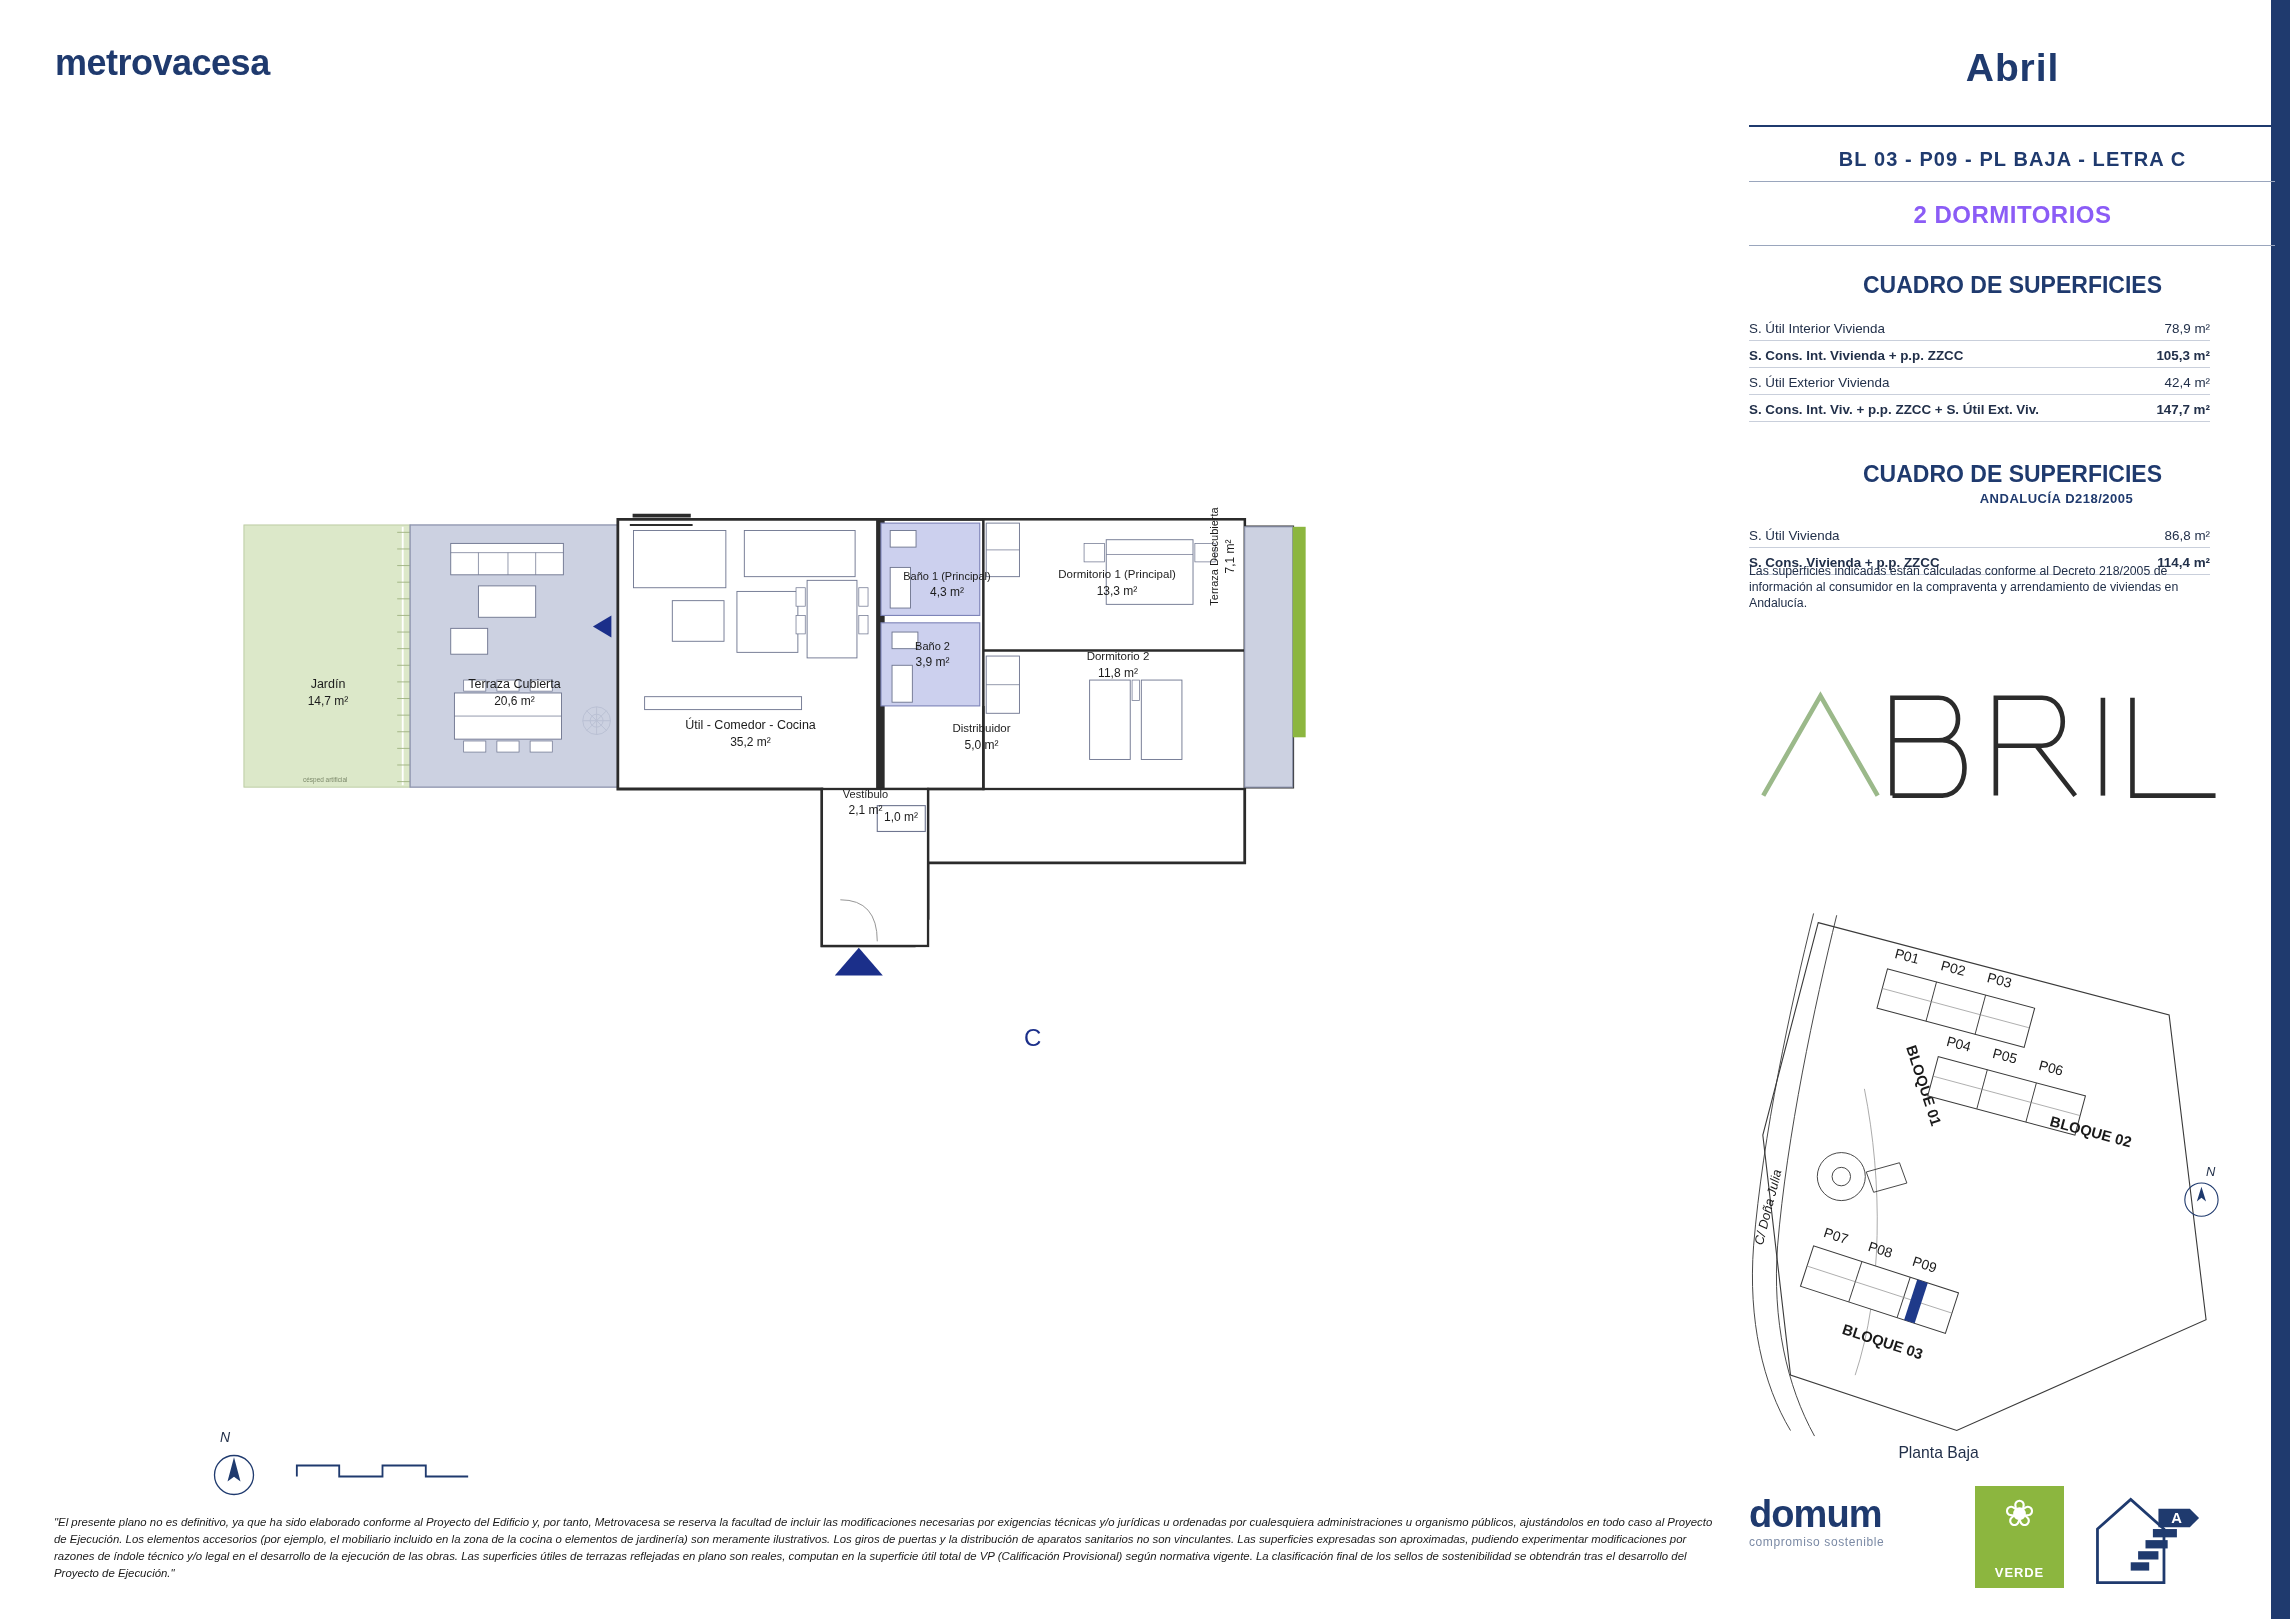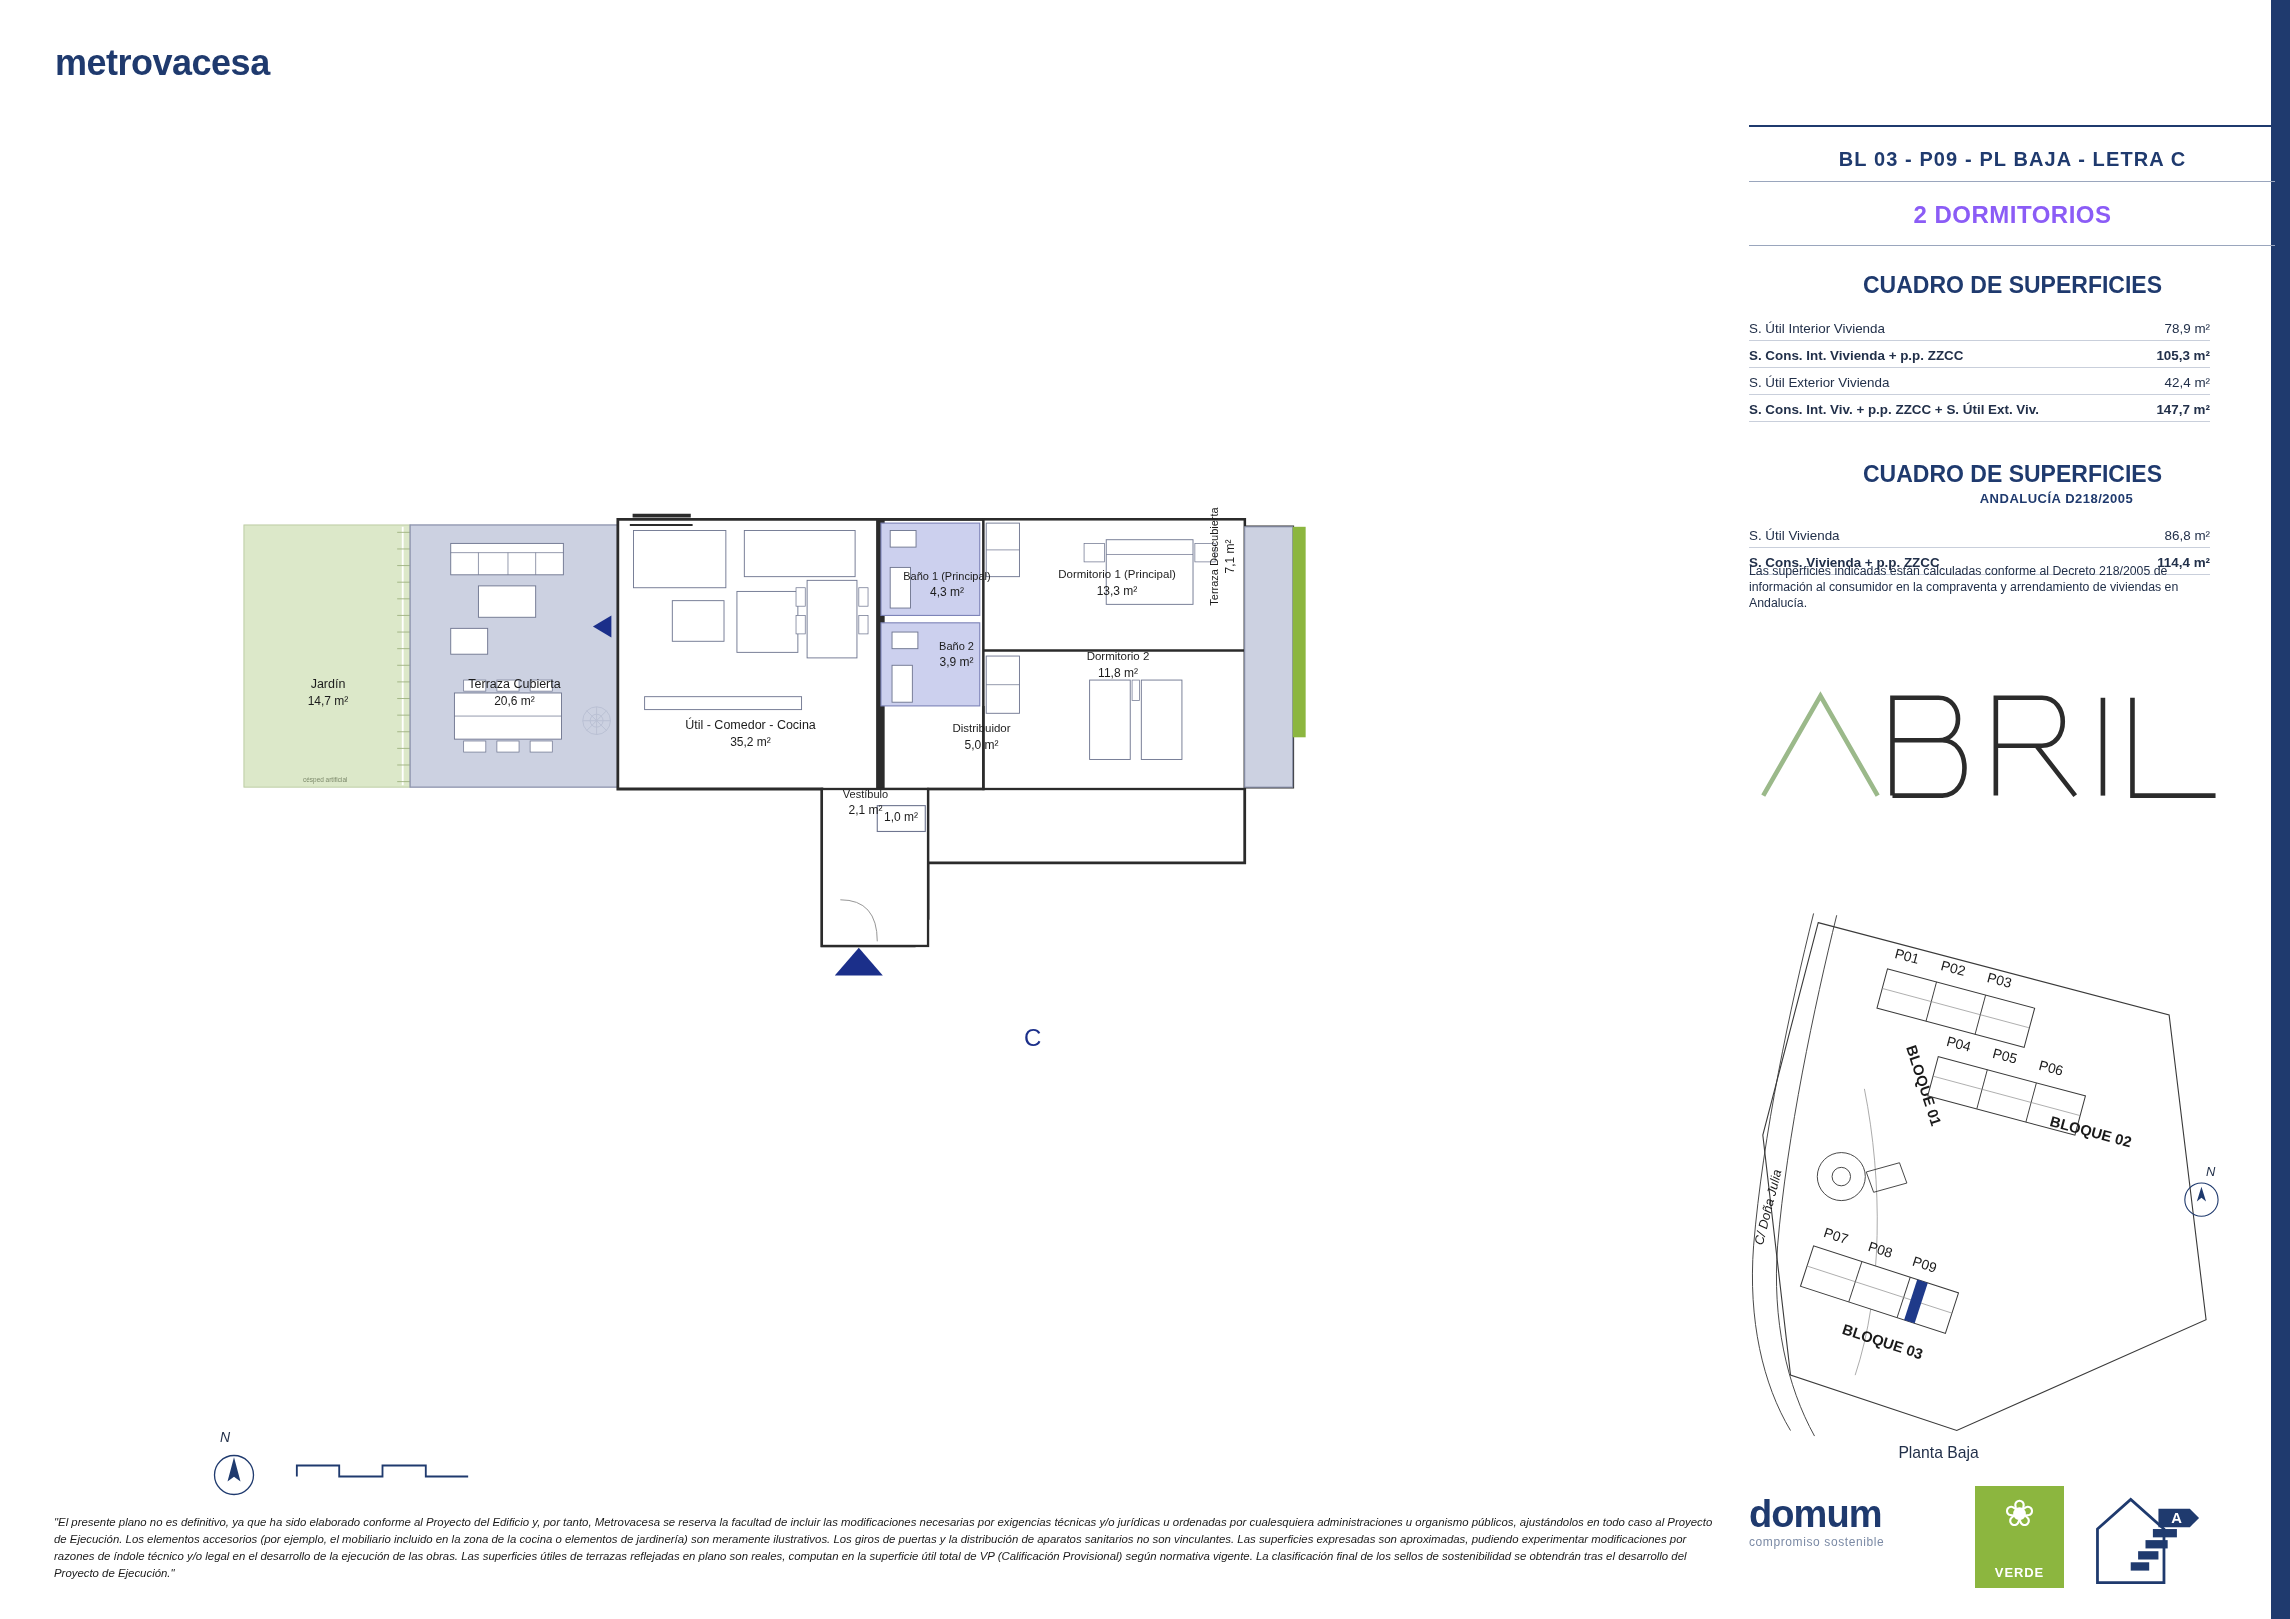--- a/index.html
+++ b/index.html
@@ -63,20 +63,21 @@
 </style>
 </head>
 <body>
 
 <div class="page">
 
   <div class="right-edge"></div>
 
   <div class="brand">metrovacesa</div>
 
+  <div class="title">Abril</div>
   <div style="position:absolute;left:1749px;top:125px;width:526px;height:1.8px;background:#1f3a6e;"></div>
   <div class="subtitle">BL 03 - P09 - PL BAJA - LETRA C</div>
   <div style="position:absolute;left:1749px;top:181px;width:526px;height:0.9px;background:#9aa6bd;"></div>
   <div class="rooms">2 DORMITORIOS</div>
   <div style="position:absolute;left:1749px;top:245px;width:526px;height:0.9px;background:#9aa6bd;"></div>
 
   <div class="tbl-title" style="top:272px;">CUADRO DE SUPERFICIES</div>
   <div class="tbl" style="top:314px;">
     <div class="row">
       <span class="lbl">S. Útil Interior Vivienda</span>
@@ -333,21 +334,21 @@
       <span class="ar">20,6 m²</span>
     </div>
     <div class="rlabel" style="left:404px;top:205px;width:231px;">
       <span class="nm">Útil - Comedor - Cocina</span>
       <span class="ar">35,2 m²</span>
     </div>
     <div class="rlabel" style="left:642px;top:57px;width:148px;font-size:11px;">
       <span class="nm">Baño 1 (Principal)</span>
       <span class="ar">4,3 m²</span>
     </div>
-    <div class="rlabel" style="left:646px;top:127px;width:111px;font-size:11px;padding-left:24px;">
+    <div class="rlabel" style="left:646px;top:127px;width:111px;font-size:11px;">
       <span class="nm">Baño 2</span>
       <span class="ar">3,9 m²</span>
     </div>
     <div class="rlabel" style="left:775px;top:55px;width:222px;font-size:11.5px;">
       <span class="nm">Dormitorio 1 (Principal)</span>
       <span class="ar">13,3 m²</span>
     </div>
     <div class="rlabel" style="left:790px;top:137px;width:194px;font-size:11.5px;">
       <span class="nm">Dormitorio 2</span>
       <span class="ar">11,8 m²</span>

